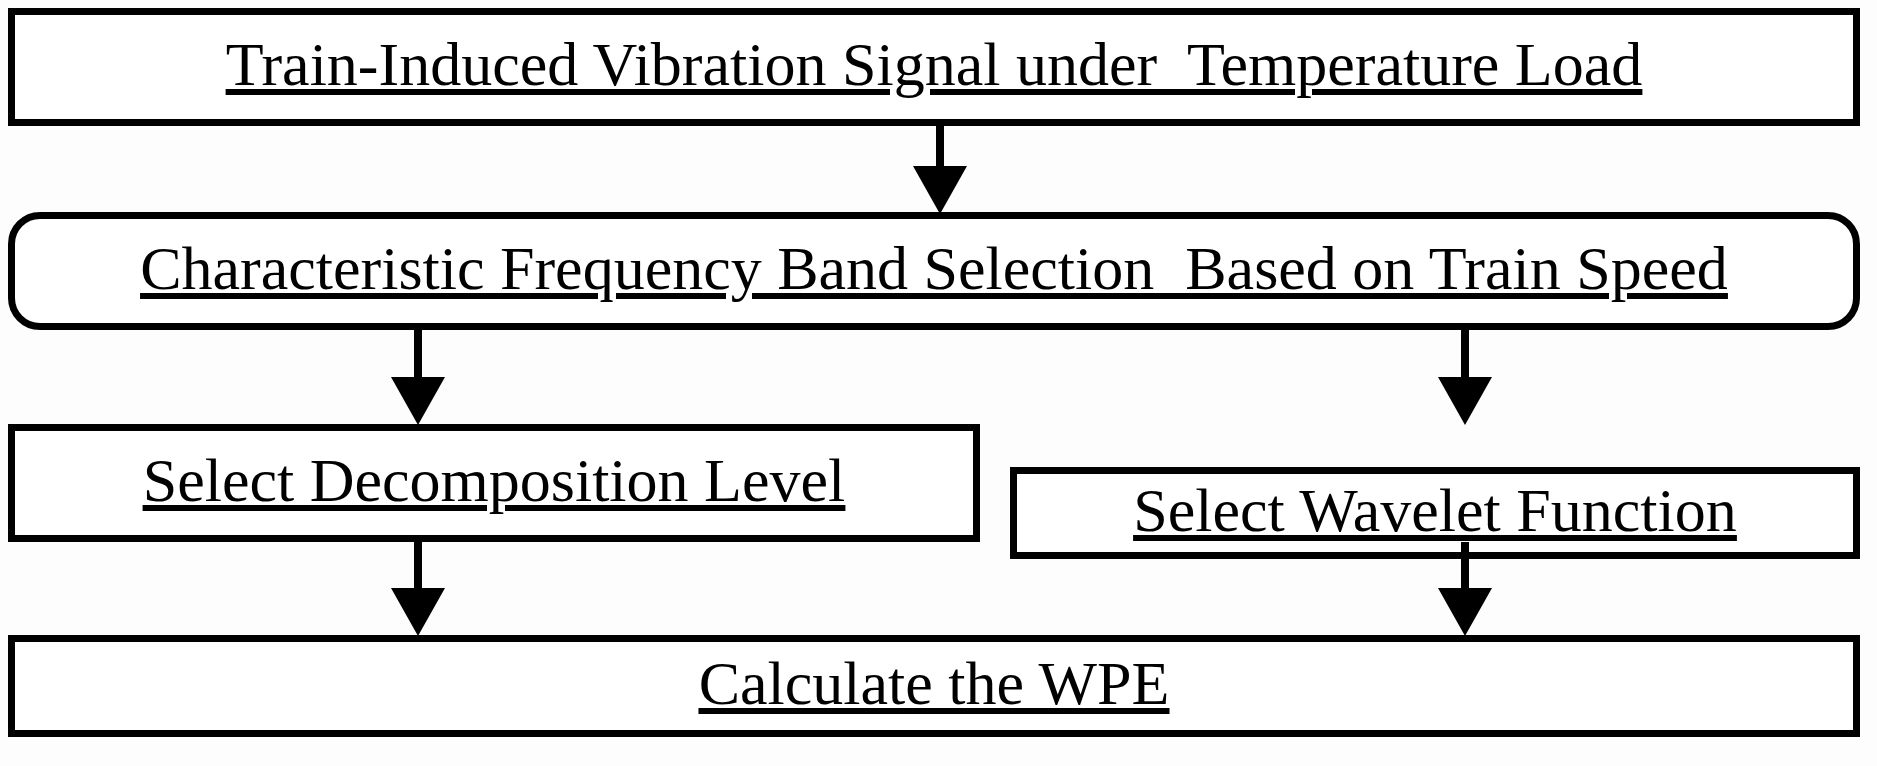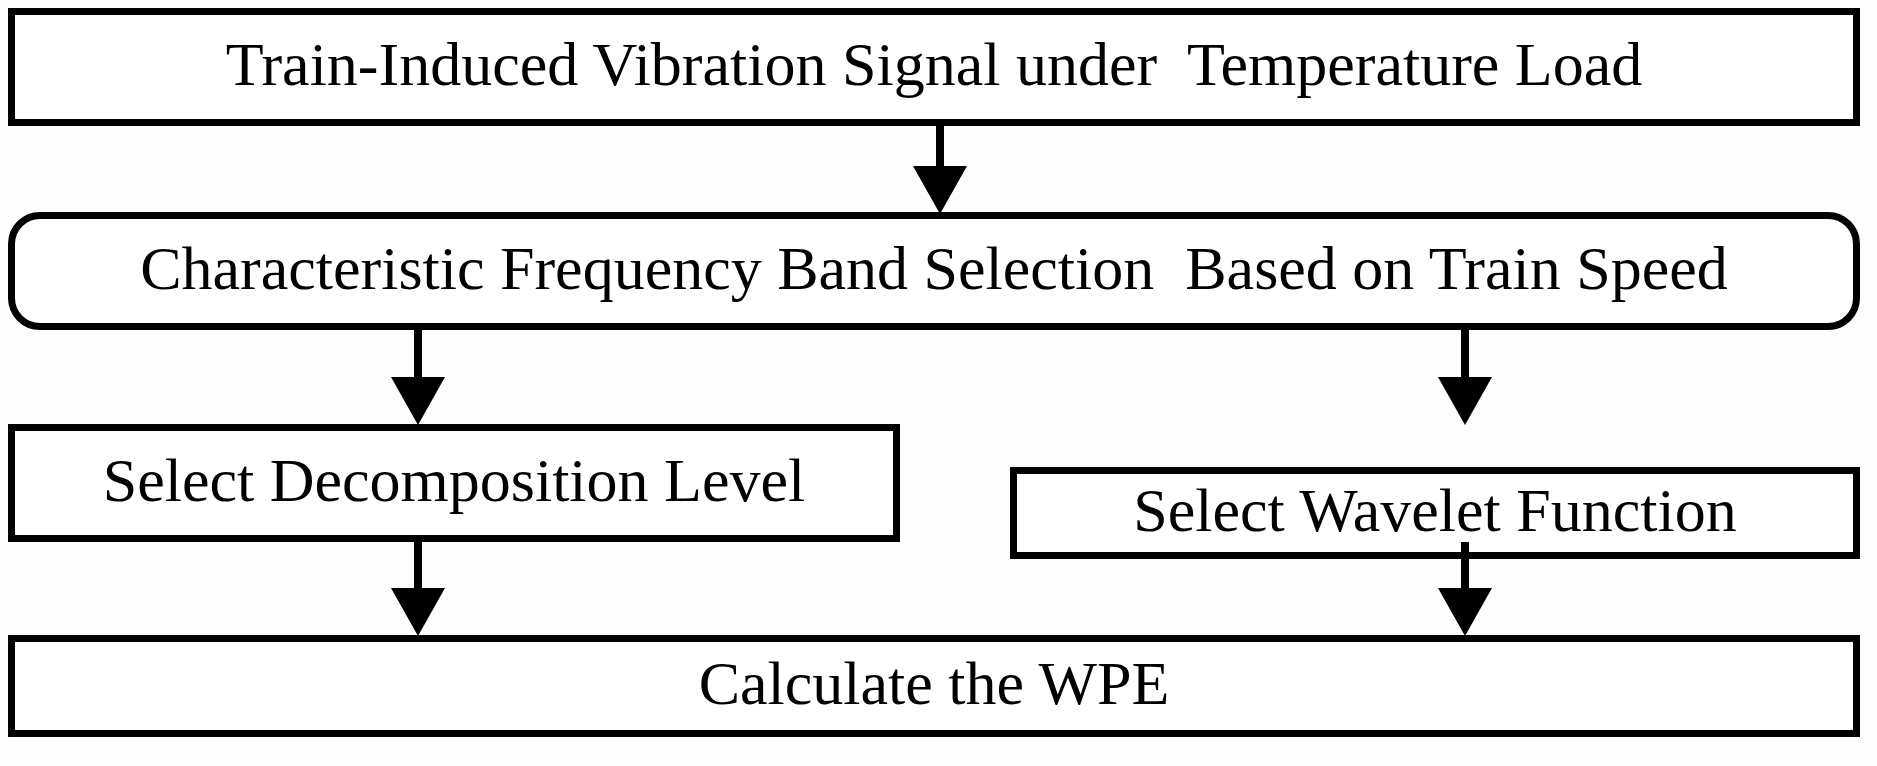--- a/index.html
+++ b/index.html
@@ -1,21 +1,21 @@
 <!DOCTYPE html>
 <html style="--line: #000000; --fill: #ffffff; --text: #000000; --bg: #fdfdfd;"><head>
 <meta charset="utf-8">
 <style>
   :root {
     --line: #000000;
     --fill: #ffffff;
     --text: #000000;
     --bg: #fdfdfd;
   }
-  * { margin: 0; padding: 0; box-sizing: border-box; }
+  * { margin: 0; padding: 0; box-sizing: border-box; text-decoration: underline; }
   html, body { background: var(--bg); }
   .canvas {
     position: relative;
     width: 1877px;
     height: 766px;
     background: var(--bg);
     font-family: "Liberation Serif", "DejaVu Serif", serif;
     overflow: hidden;
   }
   .node {
@@ -29,21 +29,21 @@
   .node .label {
     font-size: 62px;
     line-height: 1;
     color: var(--text);
     white-space: pre;
     text-align: center;
     padding-bottom: 6px;
   }
   .node-top    { left: 8px;    top: 8px;   width: 1852px; height: 118px; }
   .node-band   { left: 8px;    top: 212px; width: 1852px; height: 118px; border-radius: 32px; }
-  .node-level  { left: 8px;    top: 424px; width: 892px;  height: 118px; }
+  .node-level  { left: 8px;    top: 424px; width: 972px;  height: 118px; }
   .node-wavelet{ left: 1010px; top: 427px; width: 850px;  height: 92px; margin-top: 40px; }
   .node-wpe    { left: 8px;    top: 635px; width: 1852px; height: 102px; }
 
   .arrow {
     position: absolute;
     width: 54px;
     display: flex;
     flex-direction: column;
     align-items: center;
   }

